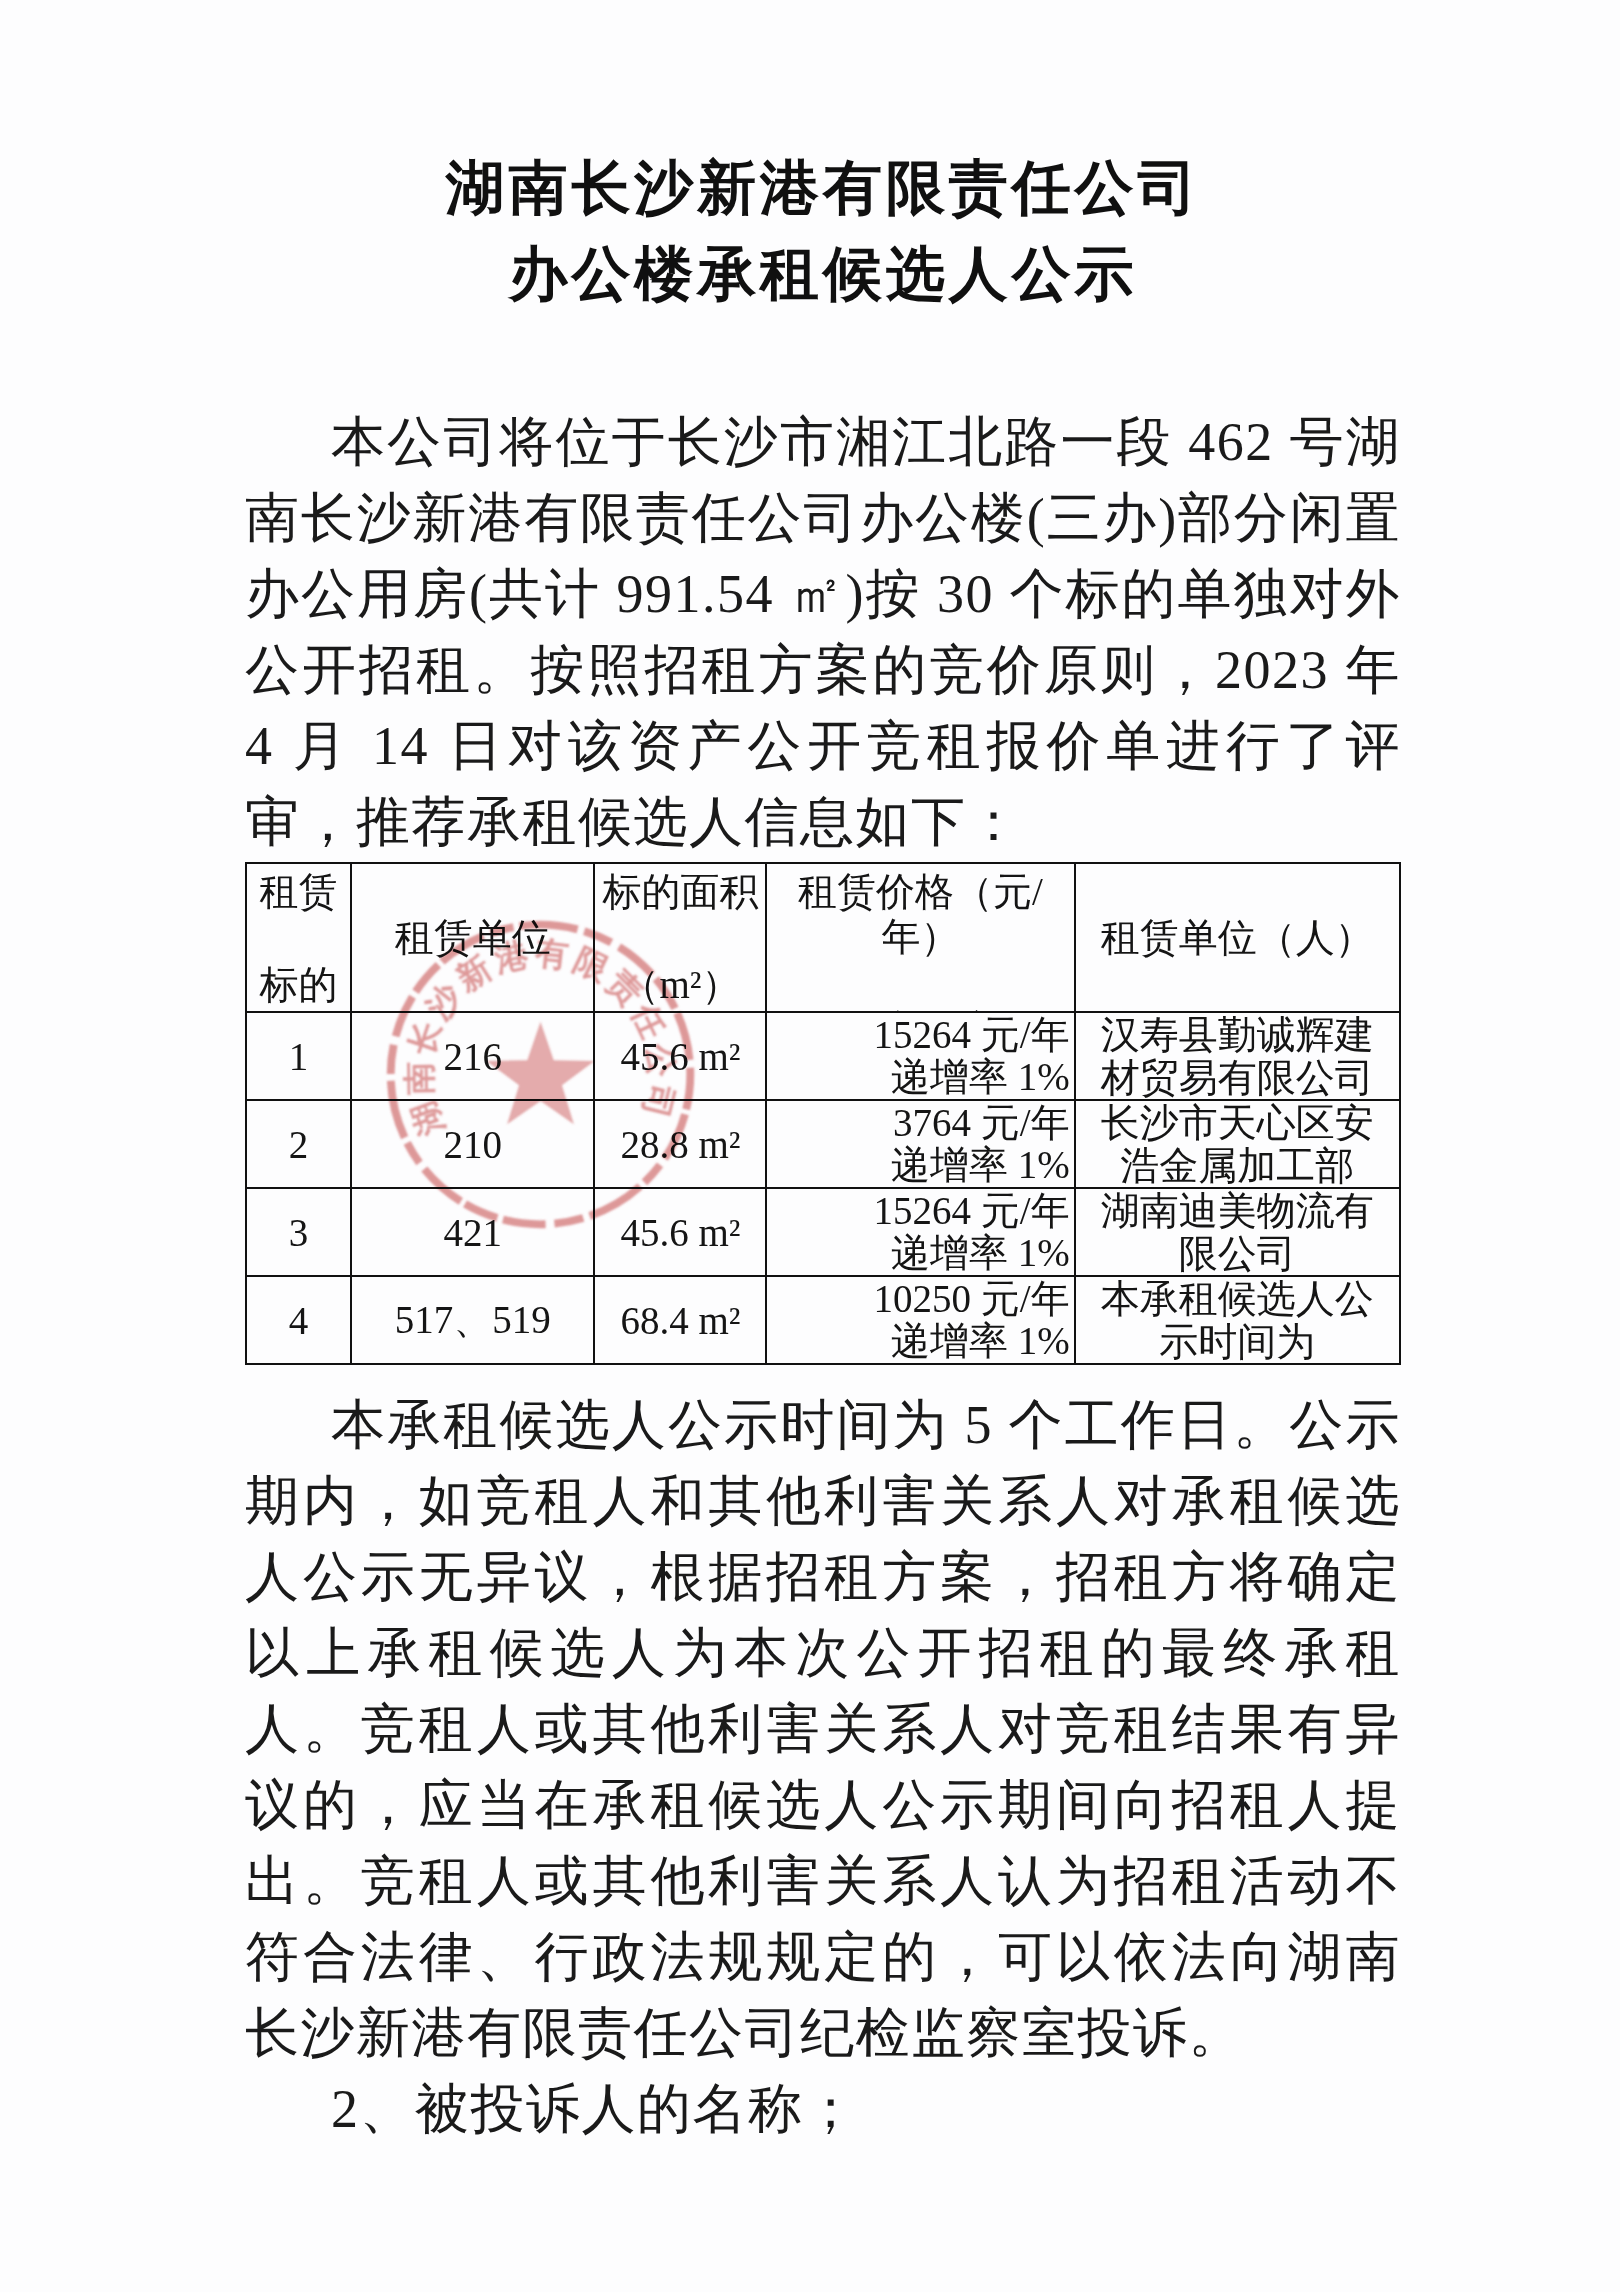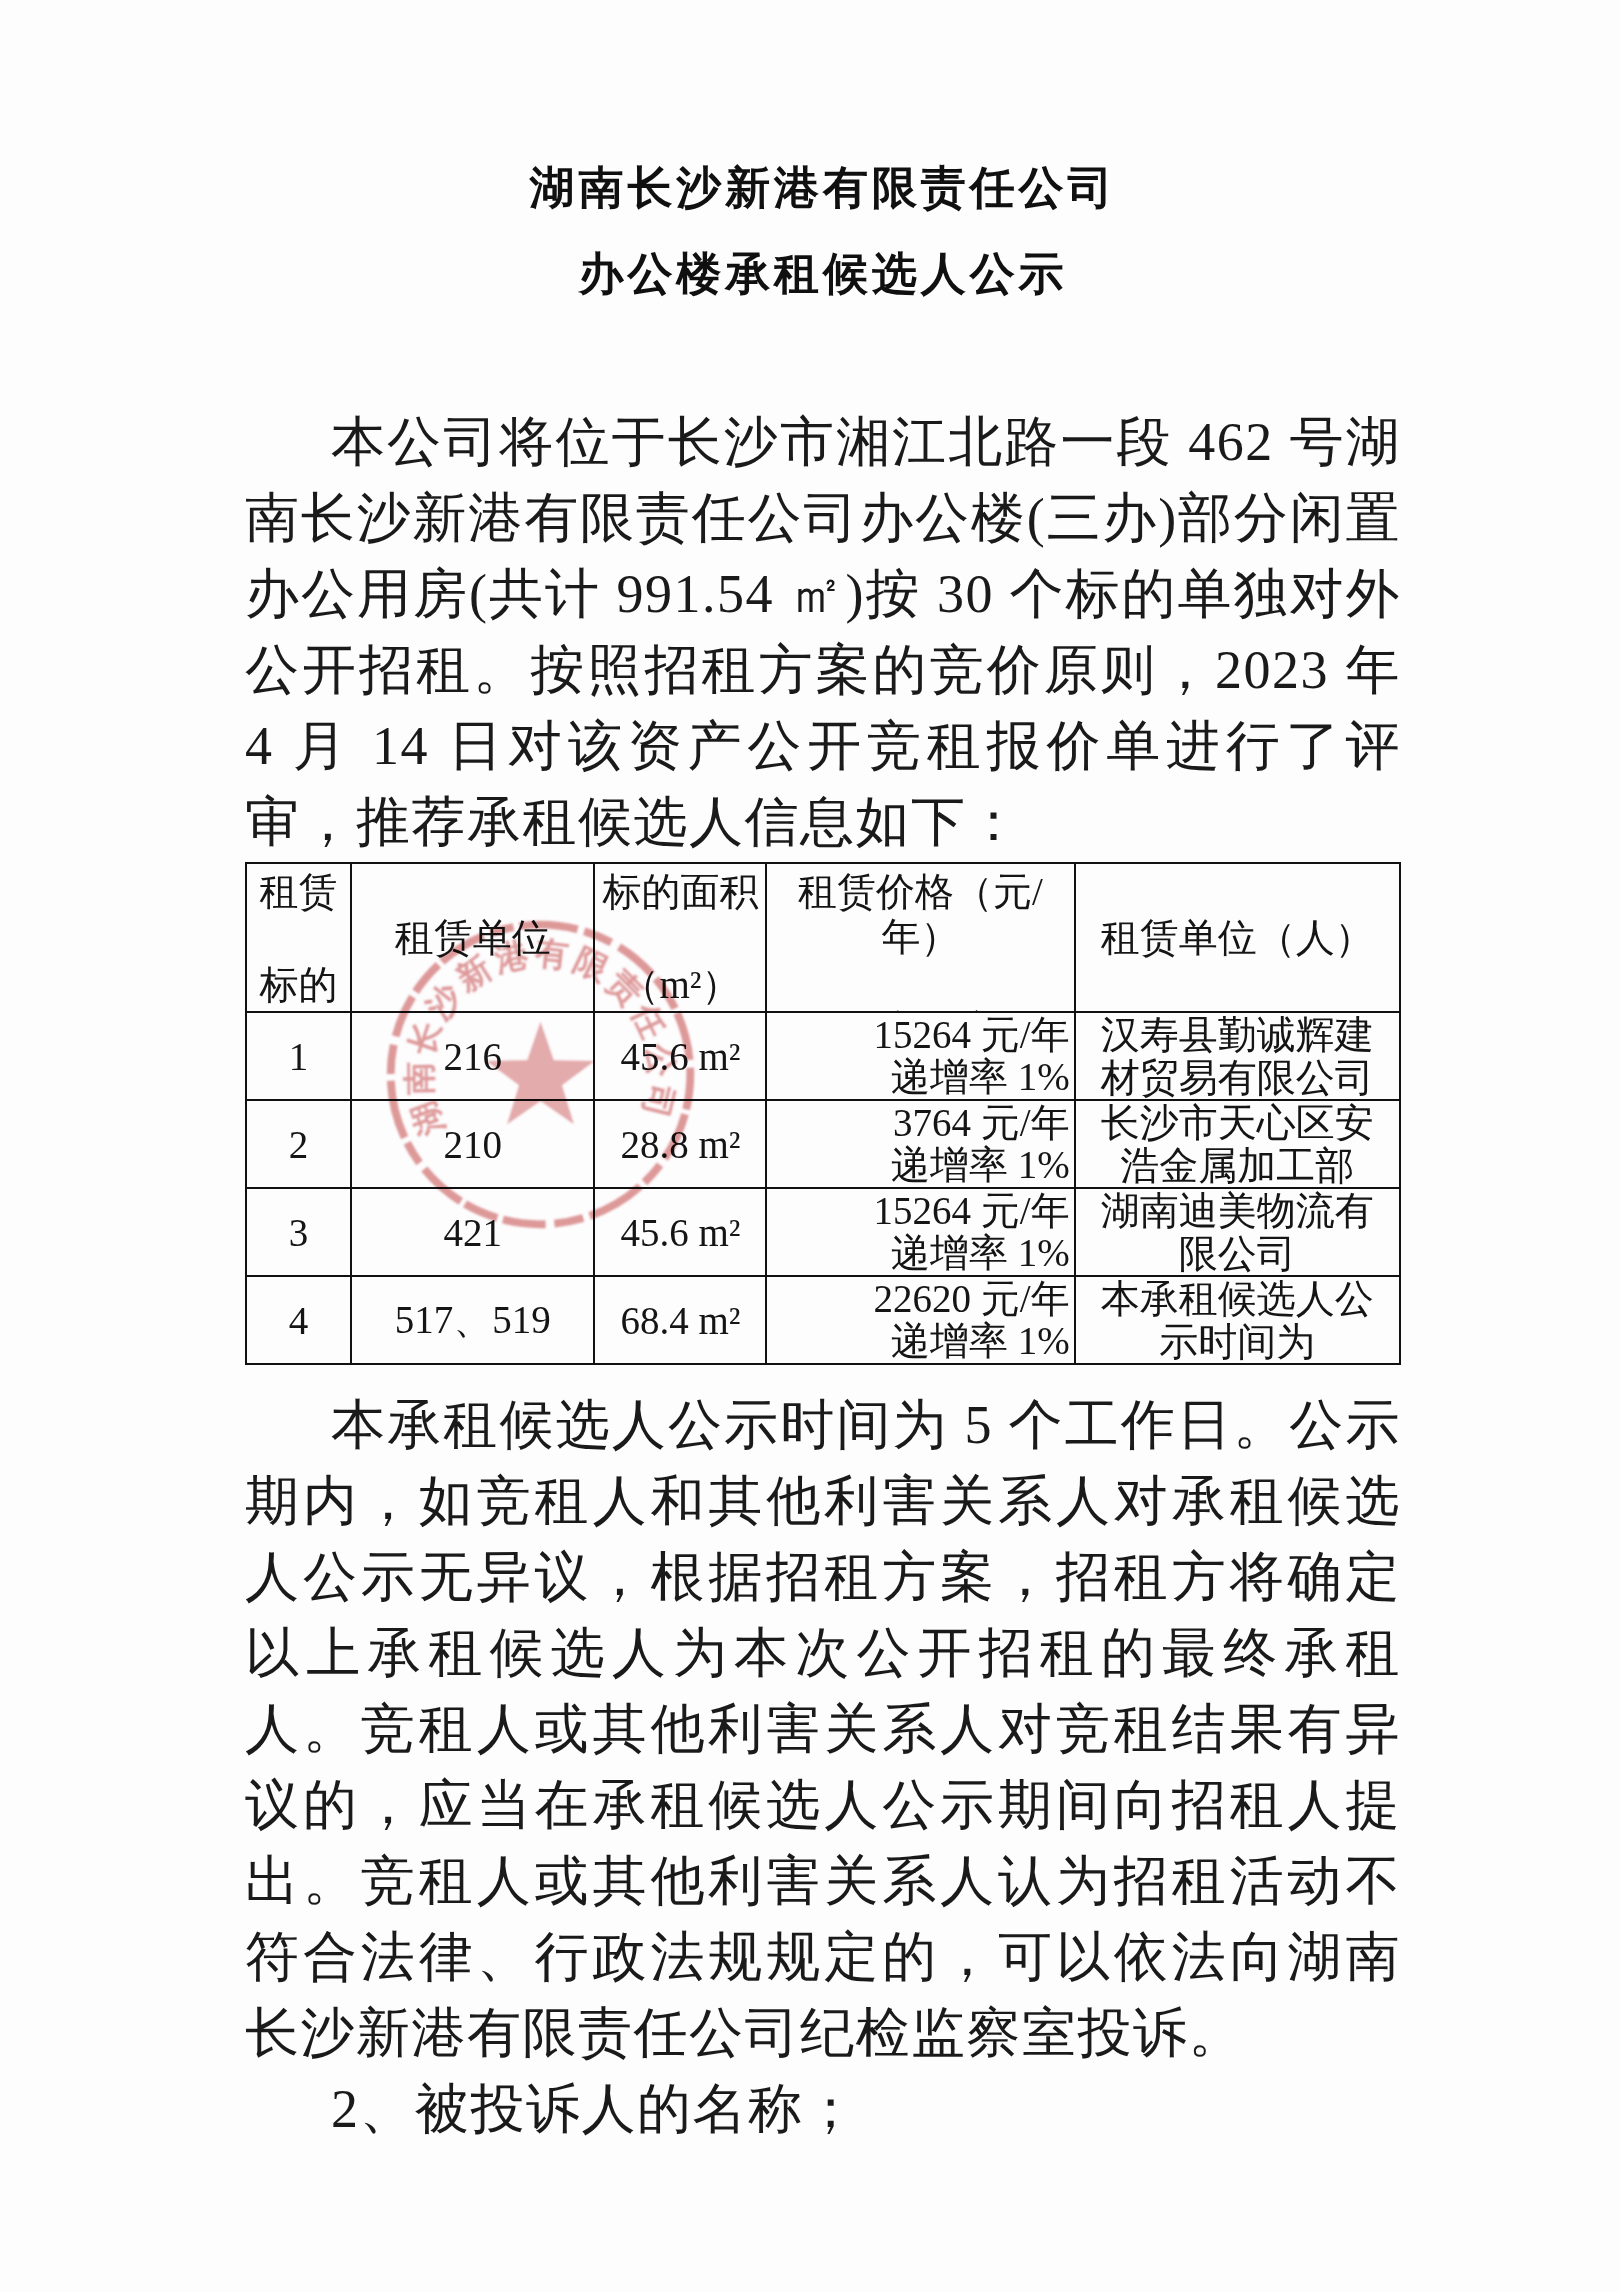--- a/index.html
+++ b/index.html
@@ -8,21 +8,21 @@
     background:#fdfdfe;
     font-family:"Liberation Serif","DejaVu Serif",serif;
     color:#161616;
     position:relative;
     overflow:hidden;
   }
   .page{position:relative;width:1620px;height:2293px;}
   .content{padding:0 219px 0 245px;}
   .title-block{margin-top:145px;text-align:center;}
   .title-line{
-    font-size:45px;line-height:86px;font-weight:700;
+    font-size:59px;line-height:86px;font-weight:700;
     letter-spacing:3.9px;color:#101010;white-space:nowrap;
   }
   .para{
     margin:0;font-size:54px;line-height:76px;
     letter-spacing:1.5px;text-align:justify;
     text-indent:86px;color:#1a1a1a;
   }
   .para.first{margin-top:87px;}
   .para.after-table{margin-top:21.6px;}
 
@@ -143,21 +143,21 @@
             </div>
           </td>
           <td class="tenant">湖南迪美物流有限公司</td>
         </tr>
         <tr>
           <td>4</td>
           <td>517、519</td>
           <td>68.4 m²</td>
           <td>
             <div class="two-line">
-              <div>22620 元/年</div>
+              <div>10250 元/年</div>
               <div>递增率 1%</div>
             </div>
           </td>
           <td class="tenant">本承租候选人公示时间为</td>
         </tr>
       </tbody>
     </table>
 
     <p class="para after-table">本承租候选人公示时间为 5 个工作日。公示期内，如竞租人和其他利害关系人对承租候选人公示无异议，根据招租方案，招租方将确定以上承租候选人为本次公开招租的最终承租人。竞租人或其他利害关系人对竞租结果有异议的，应当在承租候选人公示期间向招租人提出。竞租人或其他利害关系人认为招租活动不符合法律、行政法规规定的，可以依法向湖南长沙新港有限责任公司纪检监察室投诉。</p>
     <p class="para">2、被投诉人的名称；</p>

